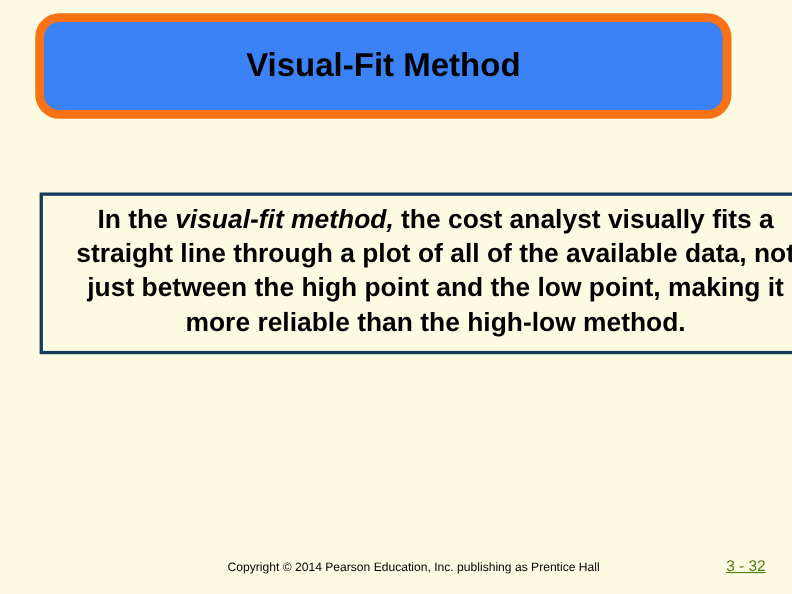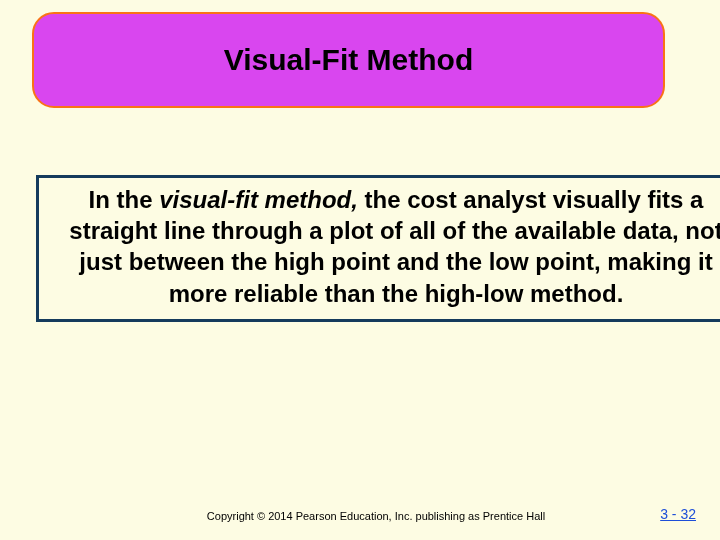--- a/index.html
+++ b/index.html
@@ -8,22 +8,22 @@
     background: #fdfce3;
     font-family: Verdana, Geneva, sans-serif;
     position: relative;
   }
   .title-box {
     position: absolute;
     top: 12px;
     left: 32px;
     width: 633px;
     height: 96px;
-    background: #d946ef;
-    border: 2px solid #f97316;
+    background: #3b82f6;
+    border: 8px solid #f97316;
     border-radius: 22px;
     display: flex;
     align-items: center;
     justify-content: center;
   }
   .title-text {
     font-size: 30px;
     font-weight: bold;
     color: #000;
   }
@@ -54,21 +54,21 @@
     font-family: Arial, sans-serif;
     font-size: 11px;
     color: #000;
   }
   .footer-page {
     position: absolute;
     bottom: 18px;
     right: 24px;
     font-family: Arial, sans-serif;
     font-size: 14px;
-    color: #1d4ed8;
+    color: #4d7c0f;
     text-decoration: underline;
   }
 </style>
 </head>
 <body>
 
 <div class="title-box">
   <div class="title-text">Visual-Fit Method</div>
 </div>
 

